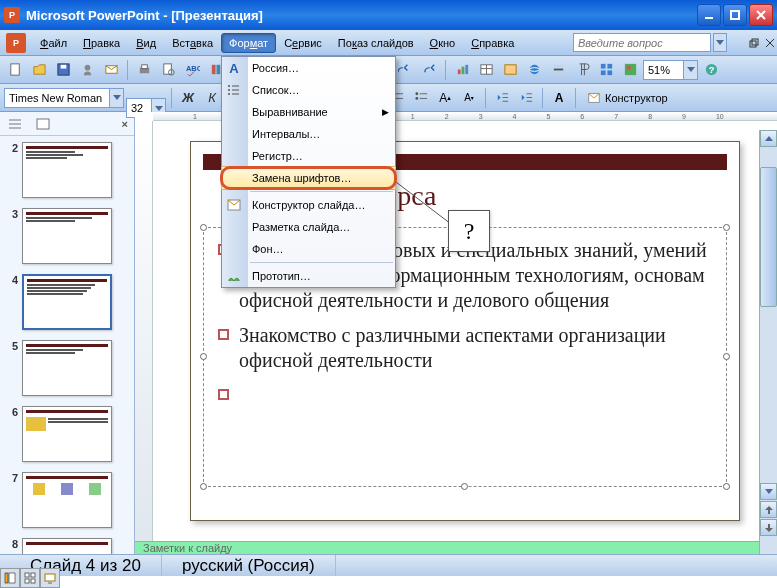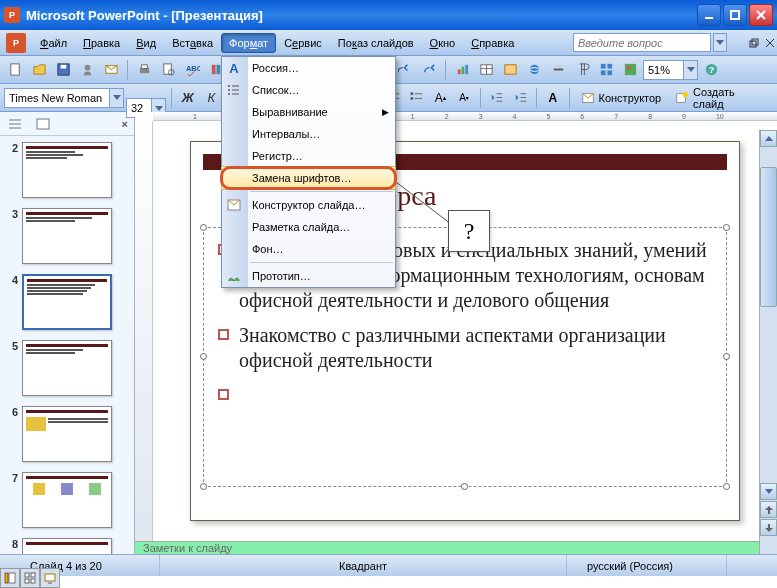--- a/index.html
+++ b/index.html
@@ -79,21 +79,21 @@
   .dd-item .arrow { margin-left:auto; margin-right:6px; font-size:9px;}
   .dd-highlight-box { position:absolute; border:3px solid #d8552c; border-radius:10px; left:-2px; right:-2px; height:24px; pointer-events:none;}
   .dd-sep { height:1px; background:#bcc8d9; margin:2px 2px 2px 28px;}
   .dd-item.hover { background: linear-gradient(to bottom,#fff7e0,#ffe9a4); outline:1px solid #d8b55c;}
   
   
   .callout-q { position:absolute; left:448px; top:210px; width:42px; height:42px; background:#fff; border:1px solid #555; display:flex;align-items:center;justify-content:center; font-size:24px; font-family:'Times New Roman',serif; z-index:90; box-shadow:1px 1px 3px rgba(0,0,0,0.2);}
   .callout-line { position:absolute; left:396px; top:182px; z-index:89;}
   
   
-  .statusbar { height:22px; background:linear-gradient(to bottom,#dde9f7,#b5cdea); display:flex; align-items:center; font-size:11px; border-top:1px solid #8fabd0; padding:0 10px;}
+  .statusbar { height:22px; background:linear-gradient(to bottom,#dde9f7,#b5cdea); display:flex; align-items:center; font-size:17px; border-top:1px solid #8fabd0; padding:0 10px;}
   .statusbar .s-cell { padding:0 20px; border-right:1px solid #a5bede; height:100%; display:flex; align-items:center;}
   .statusbar .s-cell:last-child{border-right:none;}
   .statusbar .spacer { flex:1;}
   
   .chev { width:0; height:0; border-left:4px solid transparent; border-right:4px solid transparent; border-top:5px solid #4a6a9a;}
 </style>
 </head>
 <body>
 
 <div class="titlebar">
@@ -341,27 +341,20 @@
     </div>
   <div class="tb-sep"></div>
   <div class="tbtn" style="font-weight:bold;font-size:12px;">A<div style="position:absolute;bottom:2px;left:4px;width:14px;height:3px;background:#c33"></div></div>
   <div class="tb-sep"></div>
   <div class="tb-text-btn">
       <svg width="14" height="14" viewBox="0 0 16 16">
         <rect x="2" y="3" width="12" height="10" fill="#fff" stroke="#888"></rect>
         <path d="M2 3l6 5 6-5" stroke="#c80" fill="none"></path>
       </svg>
       <span>Конструктор</span>
-    </div>
-  <div class="tb-text-btn">
-      <svg width="14" height="14" viewBox="0 0 16 16">
-        <rect x="2" y="3" width="10" height="10" fill="#fff" stroke="#888"></rect>
-        <circle cx="12" cy="4" r="3" fill="#fc0"></circle>
-      </svg>
-      <span>Создать слайд</span>
     </div>
 </div>
 
 <div class="workarea">
   <div class="outline-pane">
     <div class="outline-tabs">
       <div class="tab">
           <svg width="14" height="12" viewBox="0 0 14 12">
             <line x1="1" y1="2" x2="13" y2="2" stroke="#777"></line>
             <line x1="1" y1="6" x2="13" y2="6" stroke="#777"></line>
@@ -606,16 +599,15 @@
 
 <svg class="callout-line" width="60" height="50">
     <line x1="0" y1="0" x2="55" y2="42" stroke="#555" stroke-width="1"></line>
   </svg>
 <div class="callout-q">
     <span>?</span>
   </div>
 
 <div class="statusbar">
   <div class="s-cell" style="min-width:150px;">Слайд 4 из 20</div>
-  <div class="s-cell spacer" style="justify-content:center;">Квадрант</div>
   <div class="s-cell" style="min-width:160px;">русский (Россия)</div>
   <div class="s-cell" style="width:40px;"></div>
 </div>
 
 </body></html>

